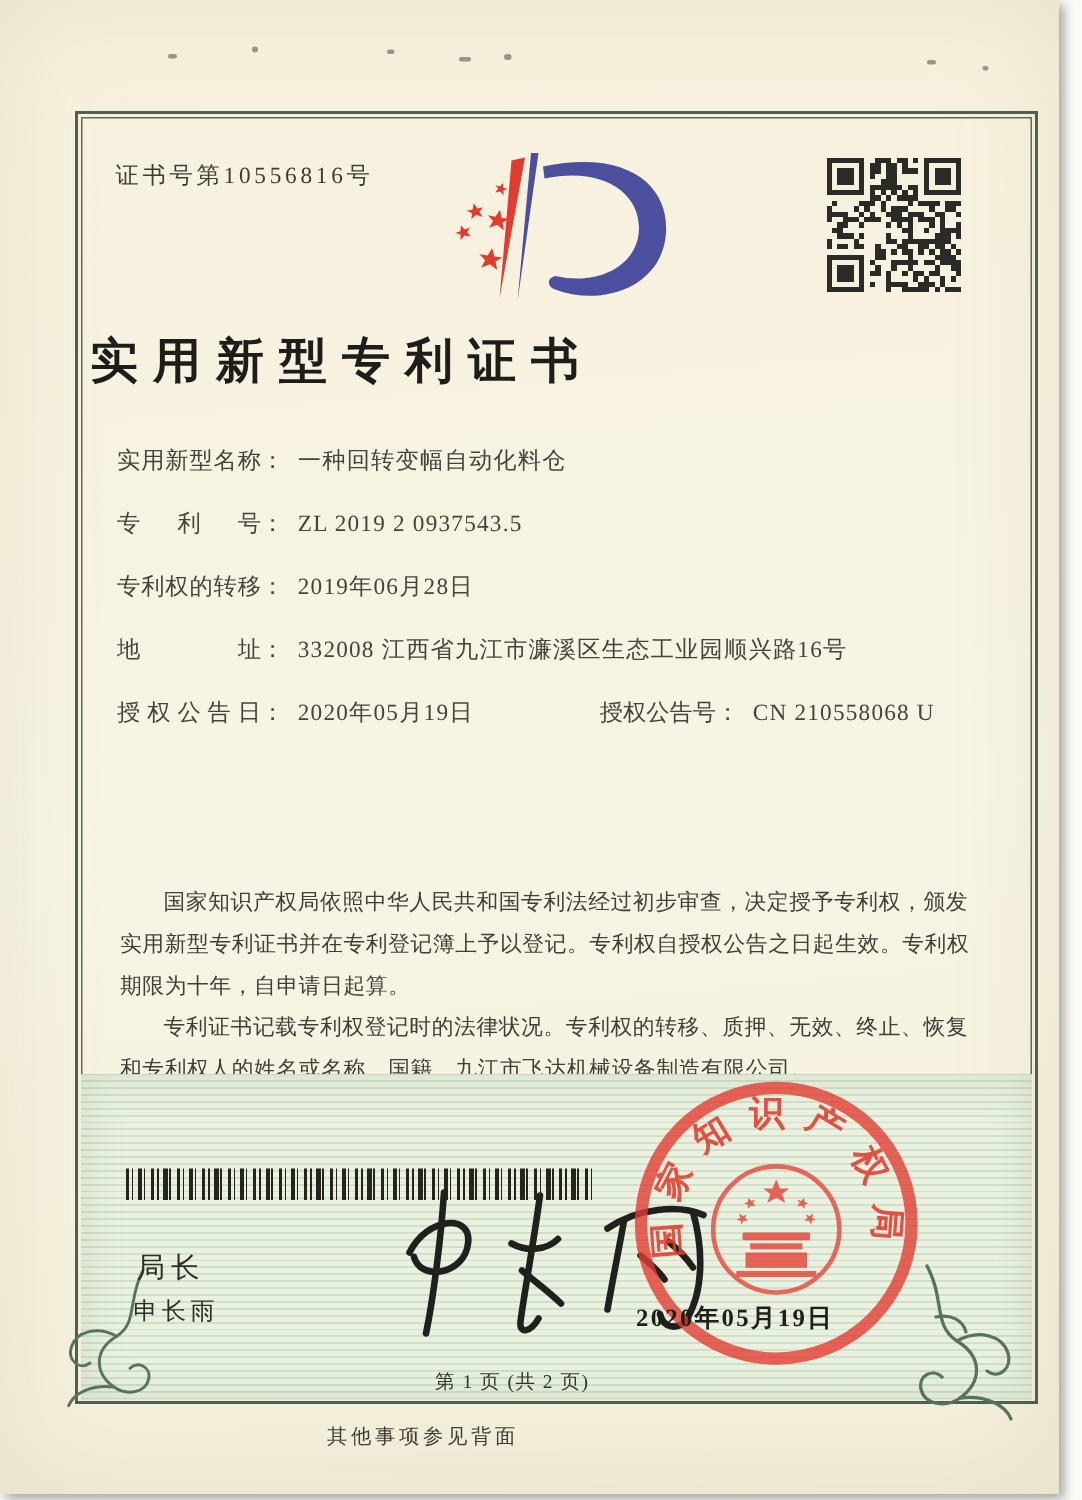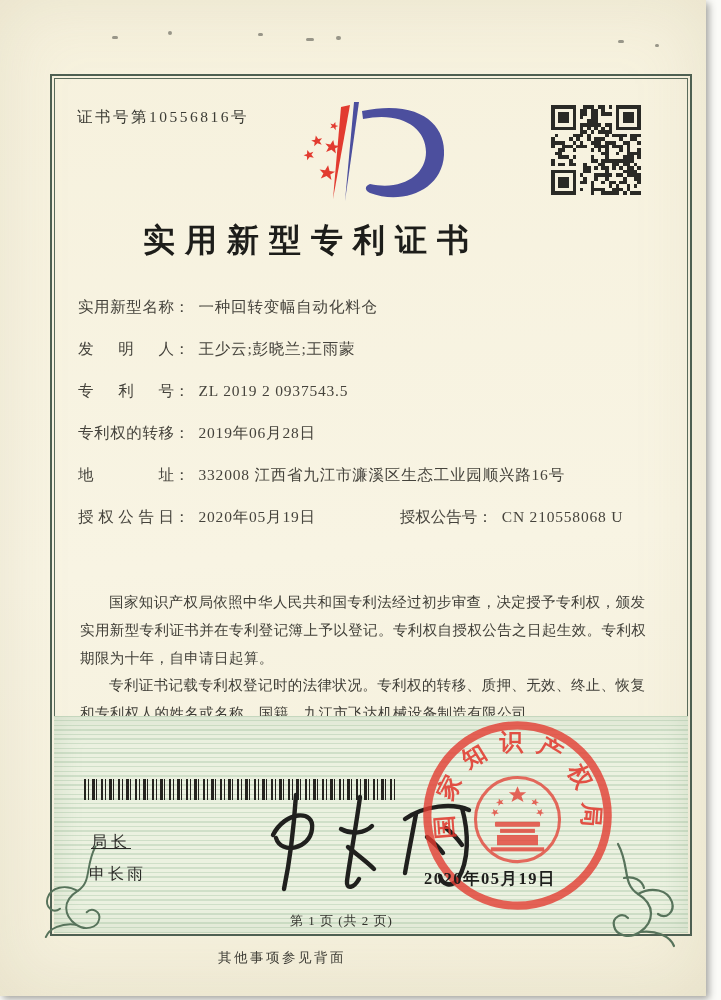--- a/index.html
+++ b/index.html
@@ -13,21 +13,21 @@
   #frame { position:absolute; left:50px; top:74px; width:642px; height:862px;
            border:2.5px solid #4e6052; }
   #frame::after { content:""; position:absolute; inset:2px; border:1px solid #5a6b5c; pointer-events:none; }
 
   #certno { position:absolute; left:77px; top:107px; font-size:15.5px; letter-spacing:2.5px;
             color:#3c3c35; font-weight:500;text-align:right; }
 
   #logo { position:absolute; left:282px; top:99px; }
   #qr   { position:absolute; left:551px; top:105px; width:90px; height:90px; }
 
-  #title { position:absolute; left:50px; top:219px; width:512px; text-align:center;
+  #title { position:absolute; left:50px; top:219px; width:512px; 
            font-size:32px; font-weight:700; color:#1d1d1a; letter-spacing:10px; text-indent:10px; }
 
   #fields { position:absolute; left:78px; top:297px; width:585px; color:#45433c;
             font-size:15.5px; font-weight:500; }
   .frow { height:26px; margin-bottom:16px; white-space:nowrap; }
   .flabel { display:inline-block; width:96px; text-align:justify; text-align-last:justify; vertical-align:top; }
   .fcolon { margin-right:9px; }
   .fvalue { letter-spacing:.8px; }
   .fpair2 { margin-left:84px; }
 
@@ -39,21 +39,21 @@
           background:repeating-linear-gradient(0deg,#cfdfc8 0px,#cfdfc8 1.3px,#ebf1e0 1.3px,#ebf1e0 4.6px);
           box-shadow:inset 0 0 28px rgba(120,150,110,.22); }
 
   #barcode { position:absolute; left:84px; top:779px; width:312px; height:21px;
              background:repeating-linear-gradient(90deg,
                #24231e 0 2px, transparent 2px 4px,
                #24231e 4px 5px, transparent 5px 8px,
                #24231e 8px 11px, transparent 11px 12px,
                #24231e 12px 13px, transparent 13px 17px); }
 
-  #role { position:absolute; left:91px; top:832px; font-size:16px; letter-spacing:4px; color:#2c2c28;text-decoration:underline; }
+  #role { position:absolute; left:91px; top:832px; font-size:19px; letter-spacing:4px; color:#2c2c28; }
   #dirname { position:absolute; left:89px; top:864px; font-size:16px; letter-spacing:3px; color:#2c2c28; }
   #sig { position:absolute; left:255px; top:783px; }
 
   #seal { position:absolute; left:415px; top:713px; opacity:.88; }
   #sealdate { position:absolute; left:424px; top:868px; font-size:16.5px; font-weight:600;
               letter-spacing:1.5px; color:#1e1e1c; }
 
   #pageno { position:absolute; left:50px; top:912px; width:583px; text-align:center;
             font-size:13px; color:#34342e; letter-spacing:1px; }
   #backnote { position:absolute; left:0; top:949px; width:564px; text-align:center;
@@ -325,23 +325,20 @@
       <rect x="2" y="20" width="3" height="3" fill="#2a2a26"></rect>
     </svg>
 
   <div id="title">实用新型专利证书</div>
 
   <div id="fields">
     <div class="frow">
       <span class="flabel">实用新型名称</span><span class="fcolon">：</span><span class="fvalue">一种回转变幅自动化料仓</span>
     </div>
     <div class="frow">
-      <span class="flabel">发明人</span><span class="fcolon">：</span><span class="fvalue">王少云;彭晓兰;王雨蒙</span>
-    </div>
-    <div class="frow">
       <span class="flabel">专利号</span><span class="fcolon">：</span><span class="fvalue">ZL 2019 2 0937543.5</span>
     </div>
     <div class="frow">
       <span class="flabel">专利权的转移</span><span class="fcolon">：</span><span class="fvalue">2019年06月28日</span>
     </div>
     <div class="frow">
       <span class="flabel">地址</span><span class="fcolon">：</span><span class="fvalue">332008 江西省九江市濂溪区生态工业园顺兴路16号</span>
     </div>
     <div class="frow">
       <span class="flabel">授权公告日</span><span class="fcolon">：</span><span class="fvalue">2020年05月19日</span><span class="fpair2"><span>授权公告号</span><span class="fcolon">：</span><span class="fvalue">CN 210558068 U</span></span>

